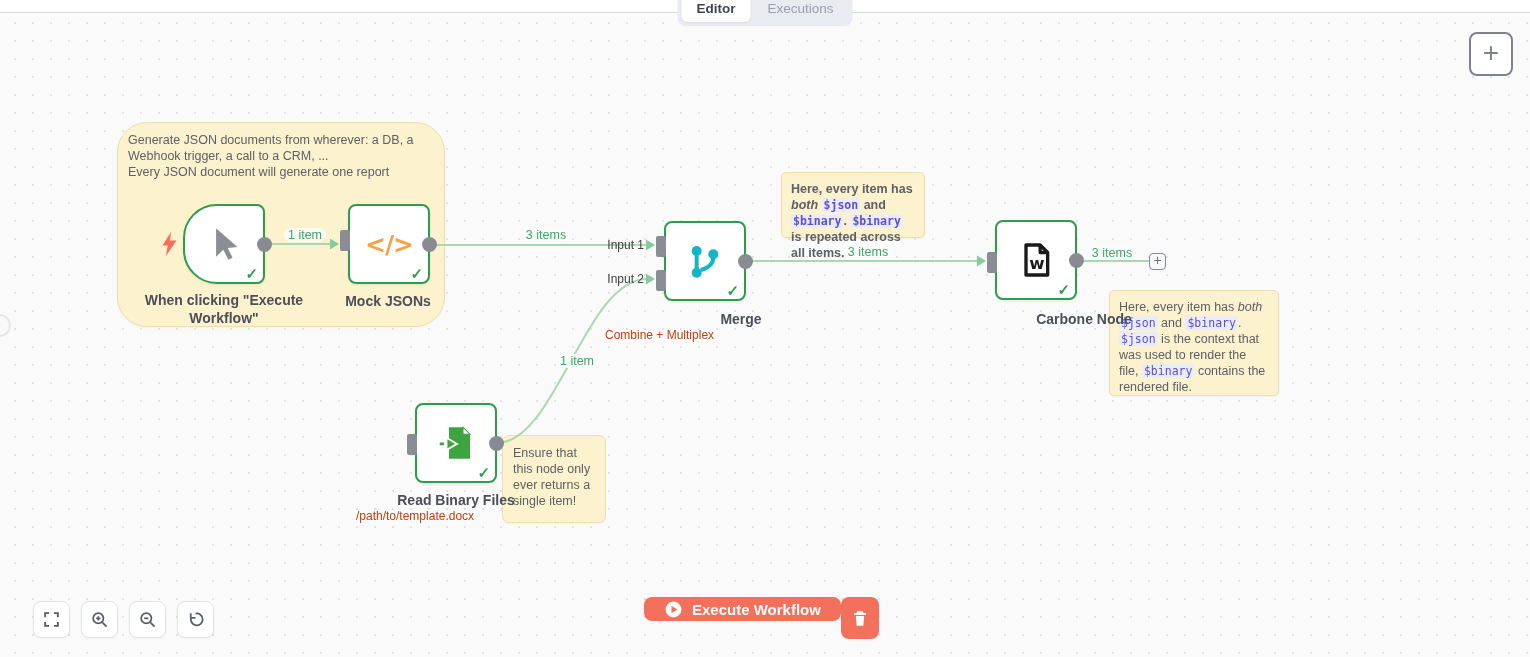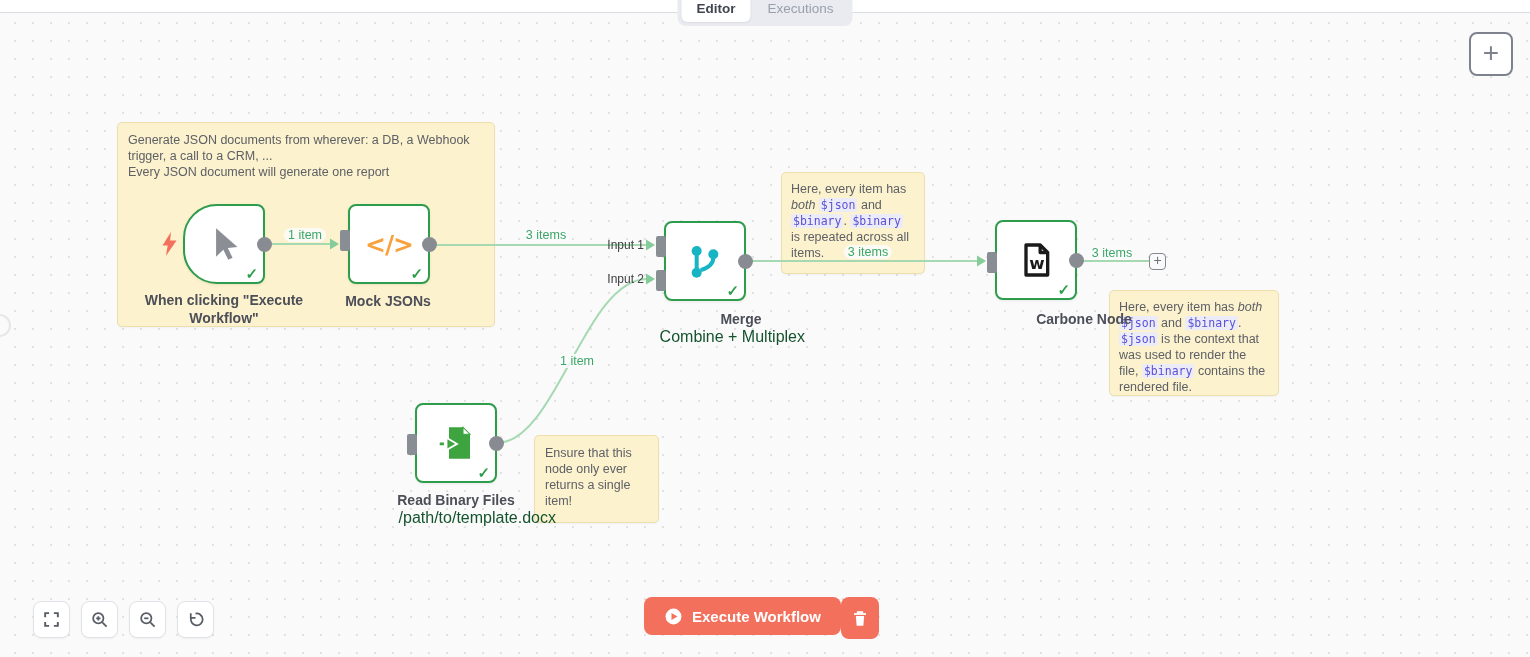--- a/index.html
+++ b/index.html
@@ -29,64 +29,64 @@
   .node { position:absolute; width:82px; height:80px; background:#ffffff; border:2px solid #2d9c4b; border-radius:8px;
           z-index:4; display:flex; align-items:center; justify-content:center; box-shadow:0 1px 3px rgba(0,0,0,.07); cursor:pointer; }
   .node.trigger { border-radius:34px 8px 8px 34px; }
   .node .check { position:absolute; right:5px; bottom:1px; color:#2d9c4b; font-weight:700; font-size:15px; line-height:1; }
   .outdot { position:absolute; right:-9px; top:50%; margin-top:-7.5px; width:15px; height:15px; border-radius:50%; background:#888b92; cursor:crosshair; }
   .inhandle { position:absolute; left:-10px; width:10px; height:21px; background:#898d94; border-radius:2px; cursor:crosshair; }
   .bolt { position:absolute; left:-24px; top:50%; margin-top:-12px; width:17px; height:24px; }
   .code-glyph { font-size:25px; font-weight:700; color:#f8a13d; letter-spacing:-1px; font-family:"DejaVu Sans", sans-serif; }
   
   .node-title { position:absolute; z-index:4; text-align:center; font-size:14px; font-weight:700; color:#4c4e58; line-height:1.25; }
-  .node-sub   { position:absolute; z-index:4; text-align:right; font-size:16px; font-weight:400; color:#14532d; }
+  .node-sub   { position:absolute; z-index:4; text-align:left; font-size:12px; font-weight:400; color:#c2410c; }
   
   .wire-label { position:absolute; z-index:5; transform:translate(-50%,-50%); font-size:12.5px; color:#3ba768;
                 background:rgba(251,251,251,.88); padding:0 4px; border-radius:7px; white-space:nowrap; }
   .input-label { position:absolute; z-index:5; width:76px; text-align:right; font-size:12px; color:#404040;
                  background:transparent; white-space:nowrap; }
   
   .plus-small { position:absolute; z-index:4; width:17px; height:17px; border:1.5px solid #83878f; border-radius:4px; background:#fafafa;
                 color:#6d727b; font-size:14px; line-height:13px; text-align:center; cursor:pointer; }
   .plus-big { position:absolute; right:17px; top:32px; z-index:6; width:44px; height:44px; border:2px solid #7d828e; border-radius:8px;
               background:#ffffff; color:#7d828e; font-size:28px; font-weight:400; line-height:38px; text-align:center; cursor:pointer; }
   
   .ctrl-btn { position:absolute; z-index:6; width:37px; height:37px; background:#ffffff; border:1px solid #dfe2e6; border-radius:8px;
               display:flex; align-items:center; justify-content:center; cursor:pointer; box-shadow:0 1px 2px rgba(0,0,0,.04); }
   .ctrl-btn svg { stroke:#575c65; }
-  .exec-btn { position:absolute; left:644px; top:597px; z-index:6; height:38px; padding:8px 20px; background:#f3705c; border:none; border-radius:8px;
+  .exec-btn { position:absolute; left:644px; top:597px; z-index:6; height:24px; padding:8px 20px; background:#f3705c; border:none; border-radius:8px;
               color:#ffffff; font-size:15px; font-weight:700; font-family:"Liberation Sans", sans-serif;
               display:flex; align-items:center; gap:9px; cursor:pointer; }
   .trash-btn { position:absolute; left:841px; top:597px; z-index:6; width:38px; height:42px; background:#f3705c; border:none; border-radius:8px;
                display:flex; align-items:center; justify-content:center; cursor:pointer; }
   .ghost-circle { position:absolute; left:-12px; top:314px; width:23px; height:23px; border:2px solid #e6e6e6; border-radius:50%; z-index:1; }
 </style>
 </head>
 <body>
 
 <div class="stage">
   <div class="canvas"></div>
   <div class="ghost-circle"></div>
 
   <div class="topbar"></div>
   <div class="tabs">
     <div class="tab active">Editor</div>
     <div class="tab">Executions</div>
   </div>
   <div class="plus-big">+</div>
 
-  <div class="sticky" style="left:117px; top:122px; width:378px; height:205px;">
+  <div class="sticky" style="left:117px; top:122px; width:328px; height:205px;border-radius:30px;">
     <div><span>Generate JSON documents from wherever: a DB, a Webhook trigger, a call to a CRM, ...
 Every JSON document will generate one report</span></div>
   </div>
-  <div class="sticky" style="left:781px; top:172px; width:144px; height:102px; padding:8px 9px;">
+  <div class="sticky" style="left:781px; top:172px; width:144px; height:66px; padding:8px 9px;font-weight:bold;">
     <div><span>Here, every item has </span><em>both</em><span> </span><code>$json</code><span> and </span><code>$binary</code><span>. </span><code>$binary</code><span> is repeated across all items.</span></div>
   </div>
-  <div class="sticky" style="left:534px; top:435px; width:125px; height:88px;">
+  <div class="sticky" style="left:502px; top:435px; width:104px; height:88px;border-radius:7px;">
     <div><span>Ensure that this node only ever returns a single item!</span></div>
   </div>
   <div class="sticky" style="left:1109px; top:290px; width:170px; height:106px; padding:8px 9px;">
     <div><span>Here, every item has </span><em>both</em><span> </span><code>$json</code><span> and </span><code>$binary</code><span>. </span><code>$json</code><span> is the context that was used to render the file, </span><code>$binary</code><span> contains the rendered file.</span></div>
   </div>
 
   <svg class="wires" width="1530" height="657" viewBox="0 0 1530 657">
     <g stroke="#a6d9b2" stroke-width="2" fill="none">
       <path d="M265 244 L330 244"></path>
       <path d="M430 245 L647 245"></path>

